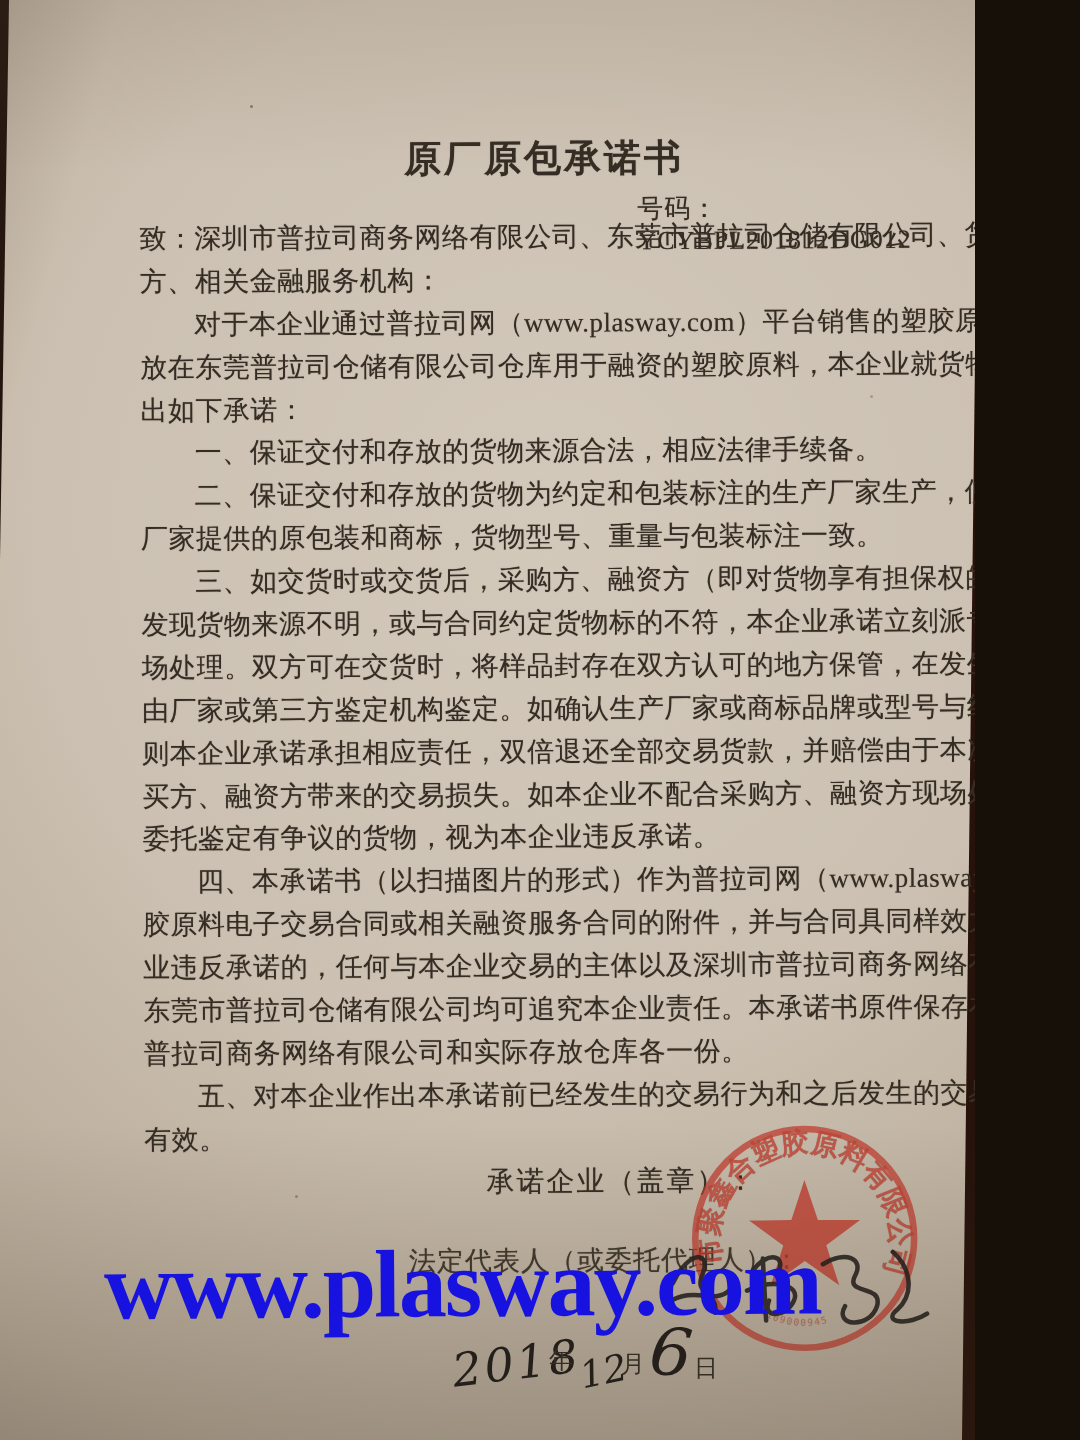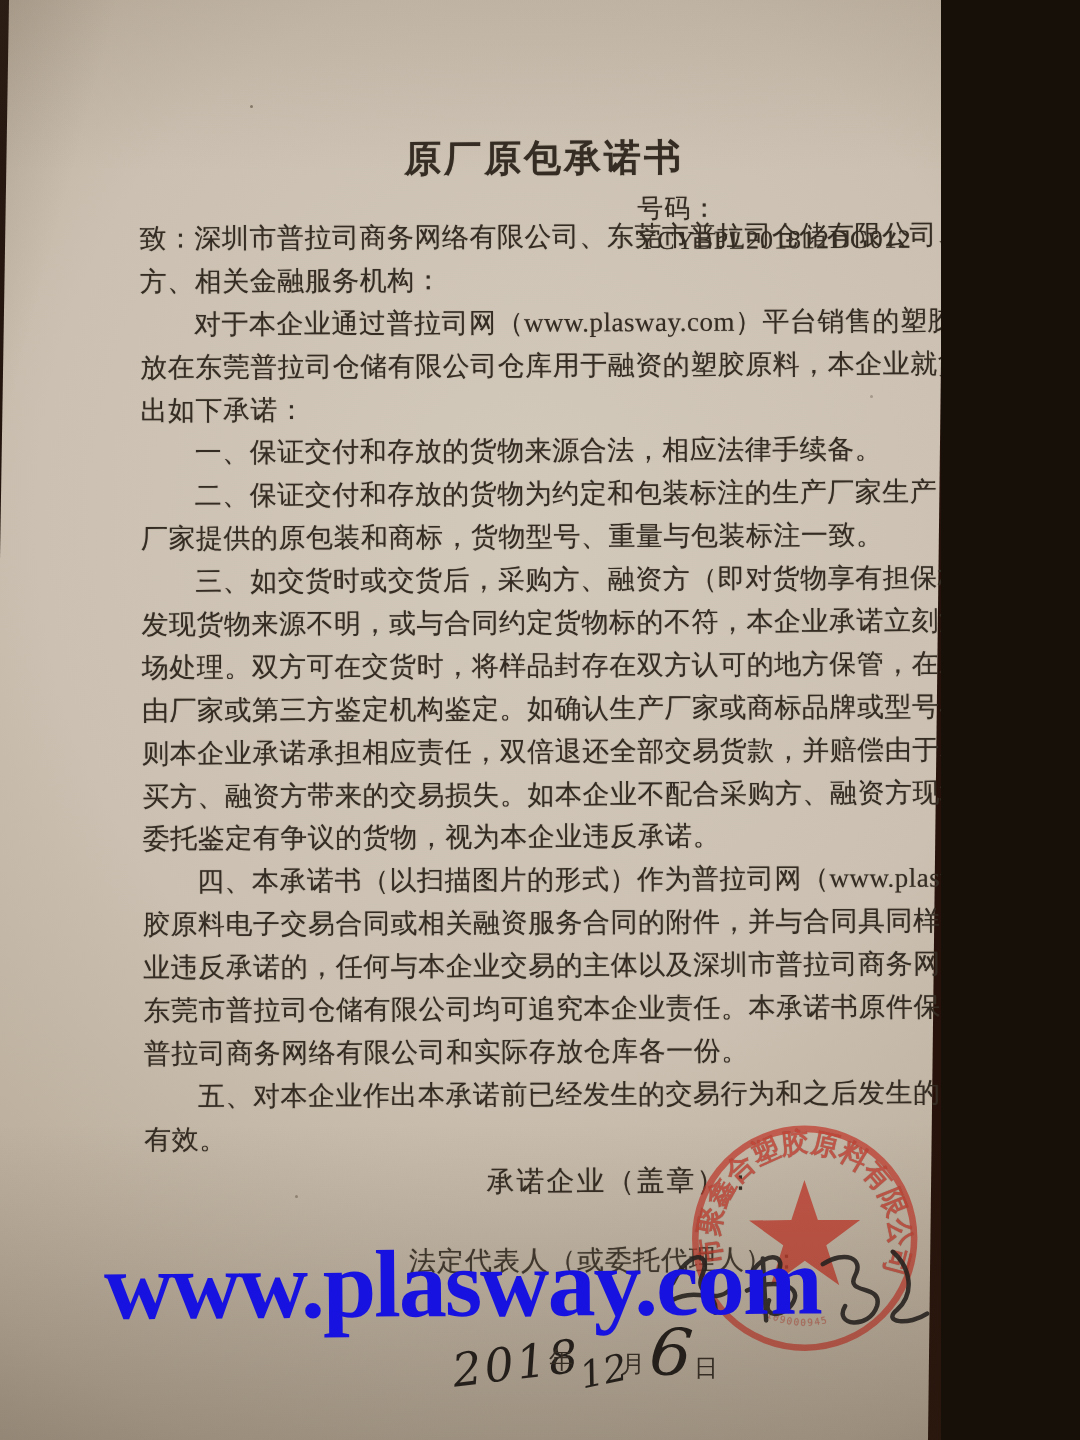--- a/index.html
+++ b/index.html
@@ -1,21 +1,20 @@
 <!DOCTYPE html>
 <html><head>
 <meta charset="utf-8">
 <style>
   html,body{margin:0;padding:0;background:#171008;}
   .photo{
-    position:relative;width:896px;height:1440px;overflow:hidden;
+    position:relative;width:975px;height:1440px;overflow:hidden;
     background:
       radial-gradient(130% 95% at 56% 36%, #d3c9bb 0%, #cbc0b1 40%, #b7a997 72%, #a09180 92%, #91826f 100%);
     font-family:"Liberation Serif","DejaVu Serif",serif;
-    padding-left:45px;
   }
   .photo::after{
     content:"";position:absolute;inset:0;pointer-events:none;
     background:
       linear-gradient(to bottom, rgba(80,60,40,.10) 0%, rgba(0,0,0,0) 12%, rgba(0,0,0,0) 78%, rgba(55,45,32,.22) 100%),
       linear-gradient(105deg, rgba(70,55,40,.14) 0%, rgba(0,0,0,0) 9%);
   }
   .edge-left{
     position:absolute;left:0;top:0;width:9px;height:560px;background:#23150e;
     clip-path:polygon(0 0,100% 0,0 100%);

